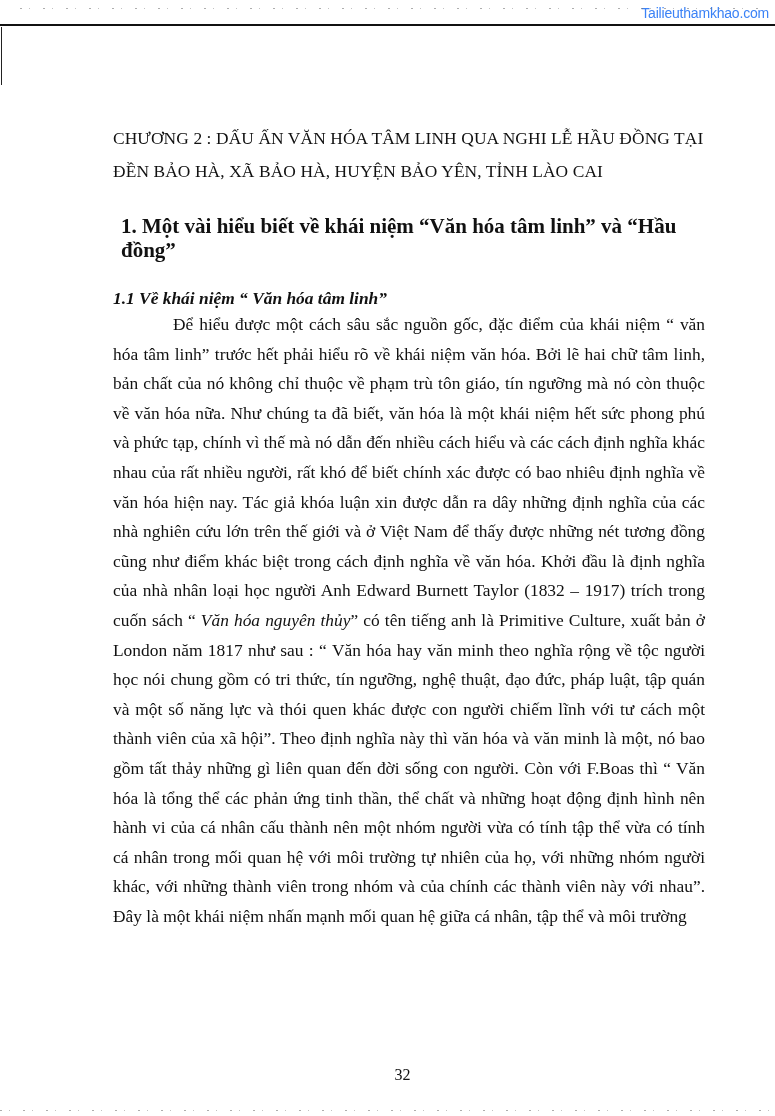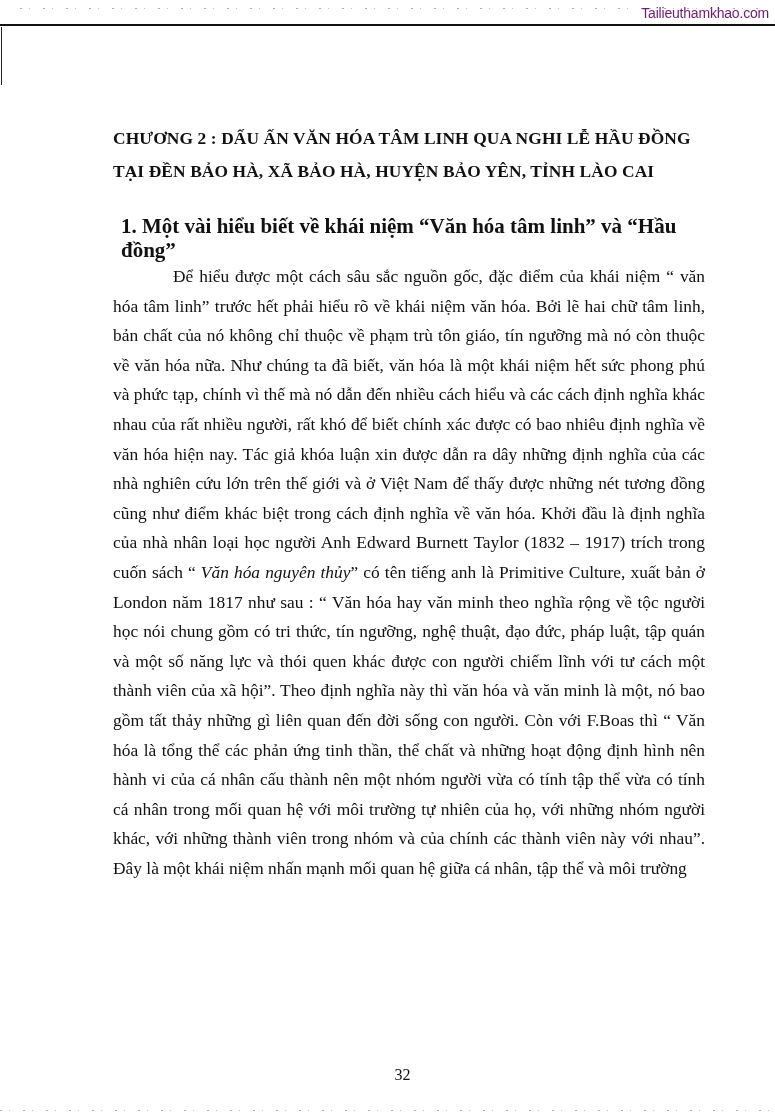--- a/index.html
+++ b/index.html
@@ -14,21 +14,21 @@
       overflow: hidden;
       font-family: "Liberation Serif", "DejaVu Serif", serif;
       color: #111111;
     }
     .watermark {
       position: absolute;
       top: 5px;
       right: 6px;
       font-family: "Liberation Sans", "DejaVu Sans", sans-serif;
       font-size: 14px;
-      color: #701a75;
+      color: #3b82f6;
       letter-spacing: -0.2px;
     }
     .top-rule {
       position: absolute;
       top: 24px;
       left: 0;
       width: 775px;
       height: 2px;
       background: #111;
     }
@@ -46,21 +46,21 @@
       background: repeating-linear-gradient(90deg, #777 0 2px, transparent 2px 9px, #999 9px 10px, transparent 10px 23px);
       opacity: 0.6;
     }
     .content {
       position: absolute;
       left: 113px;
       top: 122px;
       width: 592px;
     }
     .chapter-title {
-      font-weight: bold;
+      font-weight: normal;
       font-size: 17.4px;
       line-height: 33px;
       margin: 0;
       letter-spacing: 0.1px;
     }
     .section-heading {
       font-weight: bold;
       font-size: 21px;
       margin: 26px 0 0 8px;
       line-height: 24px;
@@ -96,16 +96,17 @@
 <div class="watermark">Tailieuthamkhao.com</div>
 <div class="top-rule"></div>
 <div class="left-rule"></div>
 
 <div class="scan-noise" style="top:8px;left:20px;width:740px;"></div>
 <div class="scan-noise" style="top:1110px;left:0;width:775px;"></div>
 
 <div class="content">
   <h1 class="chapter-title">CHƯƠNG 2 : DẤU ẤN VĂN HÓA TÂM LINH QUA NGHI LỄ HẦU ĐỒNG TẠI ĐỀN BẢO HÀ, XÃ BẢO HÀ, HUYỆN BẢO YÊN, TỈNH LÀO CAI</h1>
   <h2 class="section-heading">1. Một vài hiểu biết về khái niệm “Văn hóa tâm linh” và “Hầu đồng”</h2>
+  <h3 class="subsection-heading">1.1 Về khái niệm “ Văn hóa tâm linh”</h3>
   <p class="body-text"><span>Để hiểu được một cách sâu sắc nguồn gốc, đặc điểm của khái niệm “ văn hóa tâm linh” trước hết phải hiểu rõ về khái niệm văn hóa. Bởi lẽ hai chữ tâm linh, bản chất của nó không chỉ thuộc về phạm trù tôn giáo, tín ngưỡng mà nó còn thuộc về văn hóa nữa. Như chúng ta đã biết, văn hóa là một khái niệm hết sức phong phú và phức tạp, chính vì thế mà nó dẫn đến nhiều cách hiểu và các cách định nghĩa khác nhau của rất nhiều người, rất khó để biết chính xác được có bao nhiêu định nghĩa về văn hóa hiện nay. Tác giả khóa luận xin được dẫn ra dây những định nghĩa của các nhà nghiên cứu lớn trên thế giới và ở Việt Nam để thấy được những nét tương đồng cũng như điểm khác biệt trong cách định nghĩa về văn hóa. Khởi đầu là định nghĩa của nhà nhân loại học người Anh Edward Burnett Taylor (1832 – 1917) trích trong cuốn sách “ </span><span class="it">Văn hóa nguyên thủy</span><span>”  có tên tiếng anh là Primitive Culture, xuất bản ở London năm 1817 như sau : “ Văn hóa hay văn minh theo nghĩa rộng về tộc người học nói chung gồm có tri thức, tín ngưỡng, nghệ thuật, đạo đức, pháp luật, tập quán và một số năng lực và thói quen khác được con người chiếm lĩnh với tư cách một thành viên của xã hội”. Theo định nghĩa này thì văn hóa và văn minh là một, nó bao gồm tất thảy những gì liên quan đến đời sống con người. Còn với F.Boas thì “ Văn hóa là tổng thể các phản ứng tinh thần, thể chất và những hoạt động định hình nên hành vi của cá nhân cấu thành nên một nhóm người vừa có tính tập thể vừa có tính cá nhân trong mối quan hệ với môi trường tự nhiên của họ, với những nhóm người khác, với những thành viên trong nhóm và của chính các thành viên này với nhau”. Đây là một khái niệm nhấn mạnh mối quan hệ giữa cá nhân, tập thể và môi trường</span></p>
 </div>
 
 <div class="page-number">32</div>
 
 </body></html>

